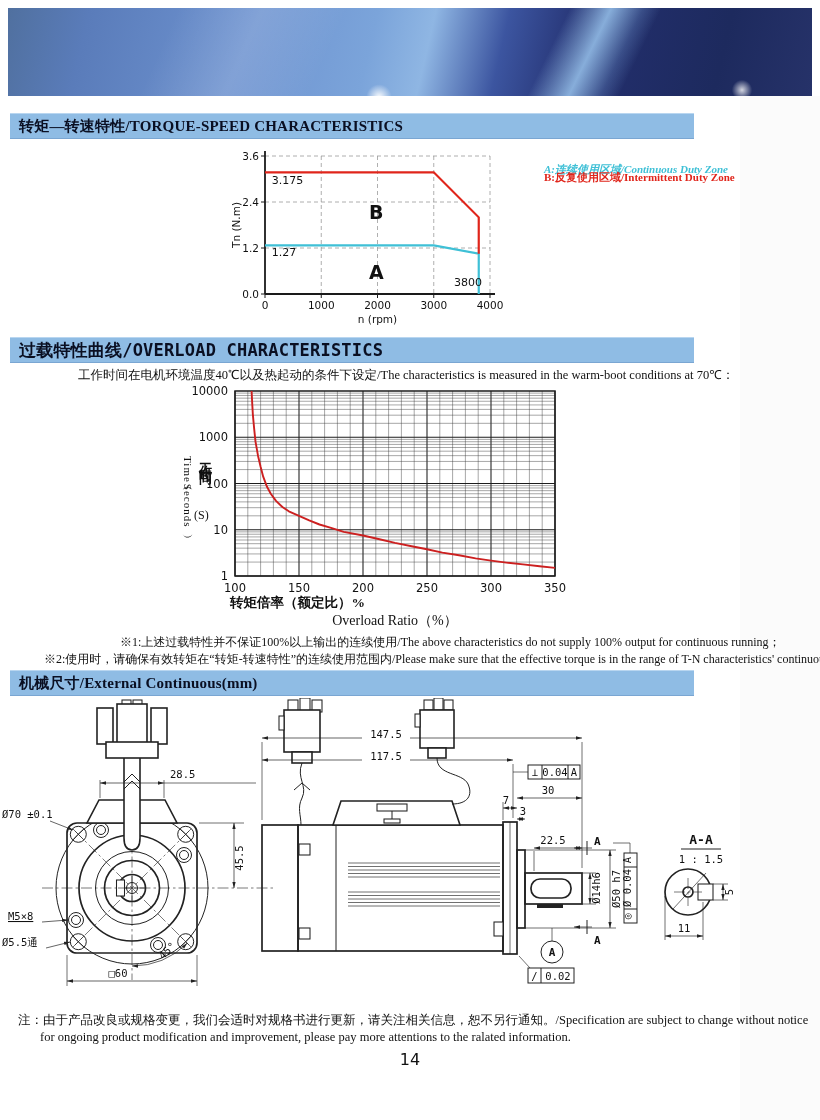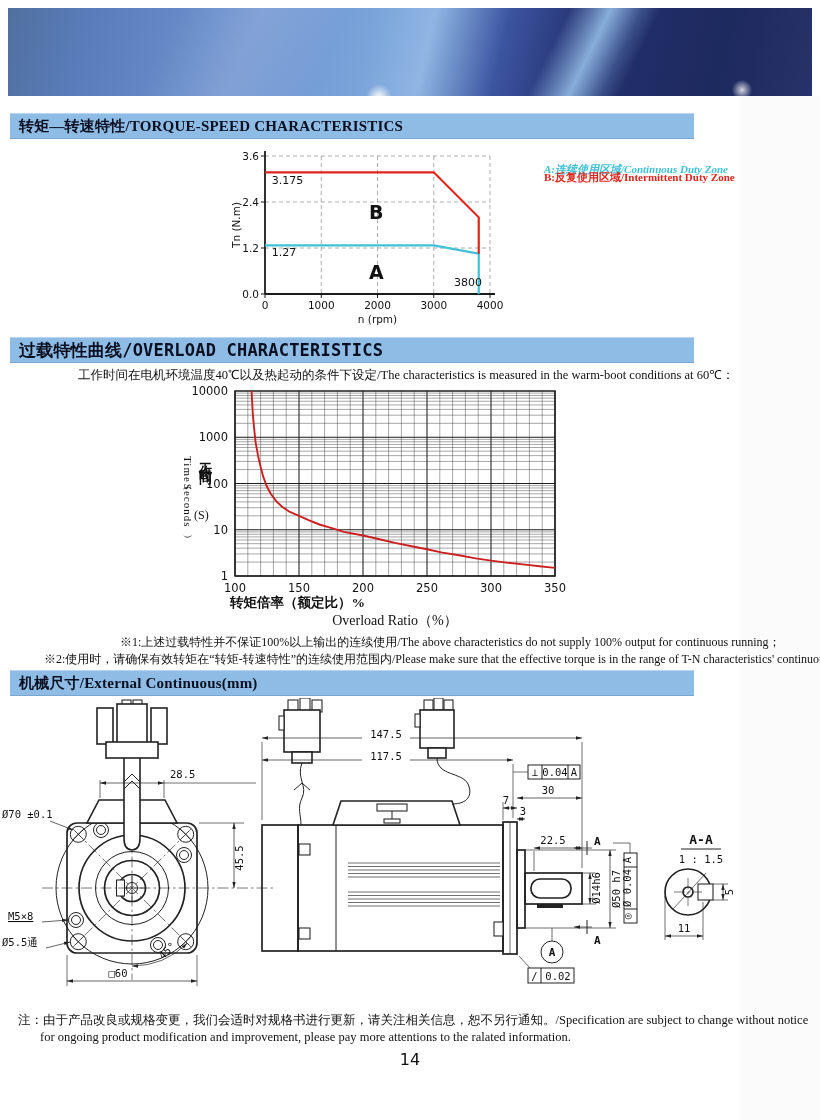--- a/index.html
+++ b/index.html
@@ -123,21 +123,21 @@
   <span>A:连续使用区域/Continuous Duty Zone</span>
 </div>
 <div class="abs legend-line" style="left: 544px; top: 170px; color: rgb(224, 37, 27);" id="legend-b">
   <span>B:反复使用区域/Intermittent Duty Zone</span>
 </div>
 
 <div class="abs secbar mono" style="top:337px;">
   <span>过载特性曲线/OVERLOAD CHARACTERISTICS</span>
 </div>
 
-<div class="abs note" style="left:78px;top:366px;">工作时间在电机环境温度40℃以及热起动的条件下设定/The characteristics is measured in the warm-boot conditions at 60℃：</div>
+<div class="abs note" style="left:78px;top:366px;">工作时间在电机环境温度40℃以及热起动的条件下设定/The characteristics is measured in the warm-boot conditions at 70℃：</div>
 
 <svg id="ol-svg" class="abs" style="left:150px;top:383px;" width="440" height="215" viewBox="0 0 440 215">
     <line x1="85" y1="8" x2="85" y2="193" class="olgrid-major"></line>
     <line x1="97.8" y1="8" x2="97.8" y2="193" class="olgrid-minor"></line>
     <line x1="110.6" y1="8" x2="110.6" y2="193" class="olgrid-minor"></line>
     <line x1="123.4" y1="8" x2="123.4" y2="193" class="olgrid-minor"></line>
     <line x1="136.2" y1="8" x2="136.2" y2="193" class="olgrid-minor"></line>
     <line x1="149" y1="8" x2="149" y2="193" class="olgrid-major"></line>
     <line x1="161.8" y1="8" x2="161.8" y2="193" class="olgrid-minor"></line>
     <line x1="174.60000000000002" y1="8" x2="174.60000000000002" y2="193" class="olgrid-minor"></line>

